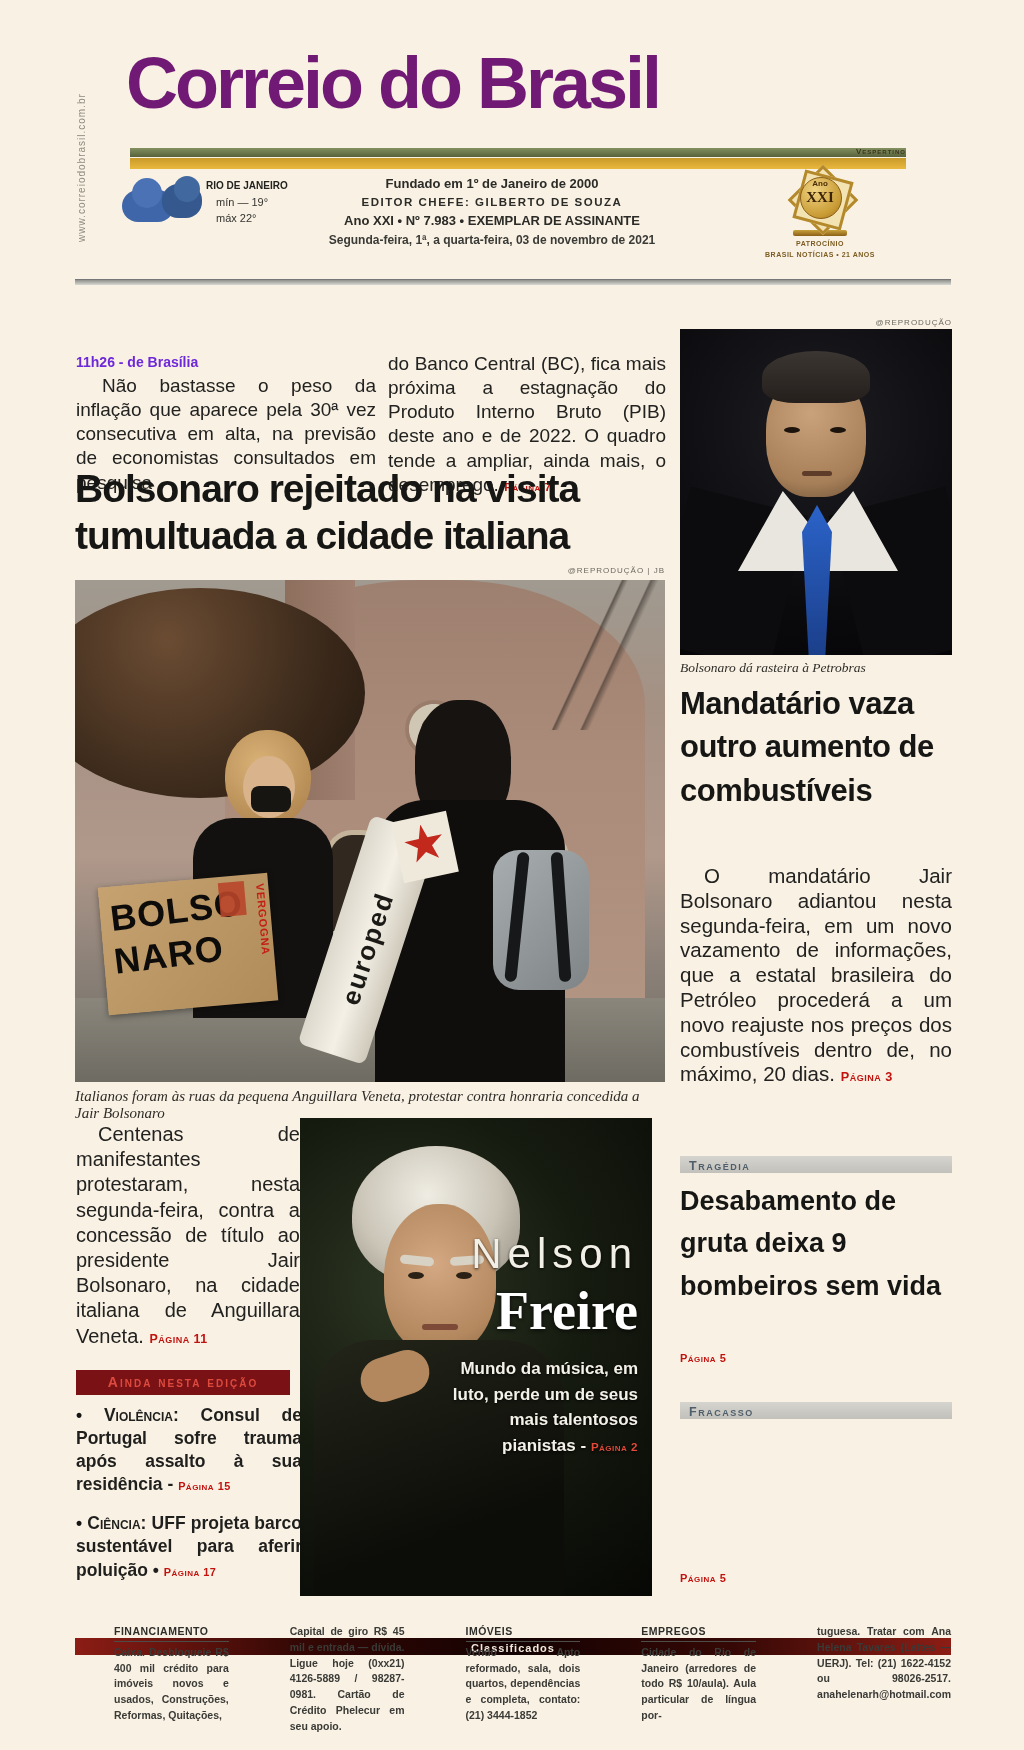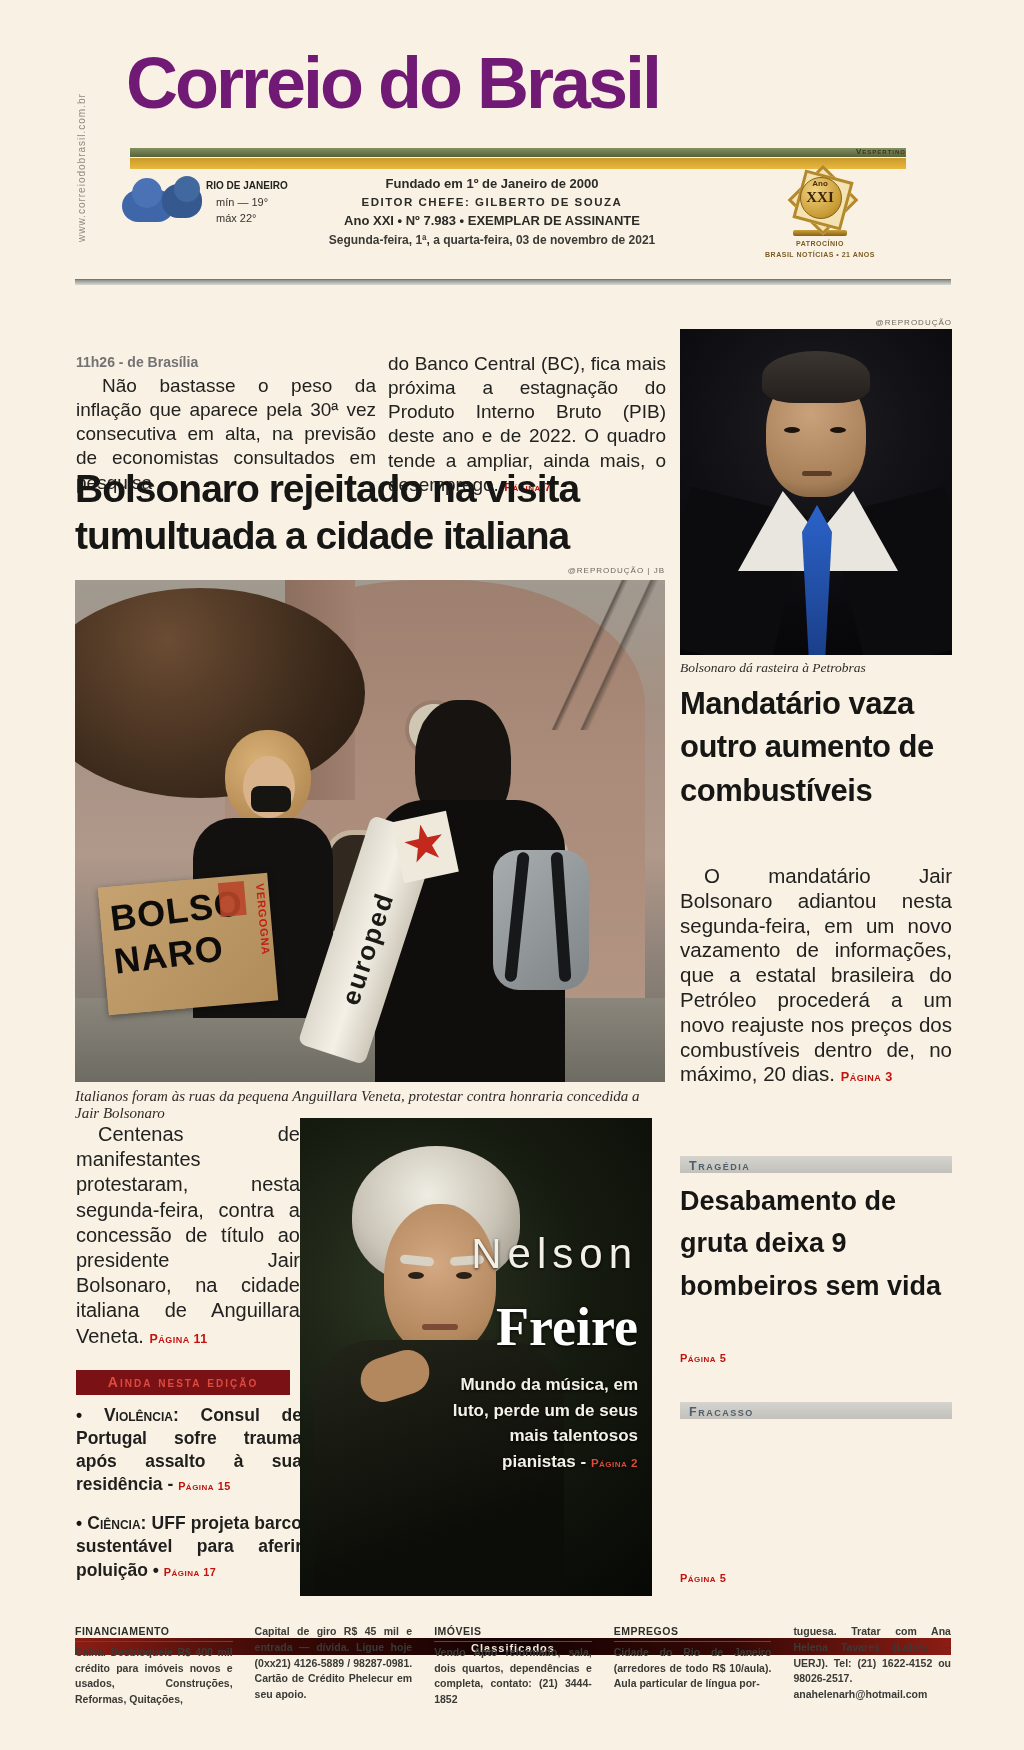--- a/index.html
+++ b/index.html
@@ -38,21 +38,21 @@
         background:radial-gradient(circle at 35% 30%,#f0d382,#c89a33 70%,#96691c);border:1px solid #8a5f18;}
   #badge-ano{position:absolute;left:0;top:14px;width:64px;text-align:center;font-size:8px;color:#4a2c08;font-weight:bold;}
   #badge-year{position:absolute;left:0;top:24px;width:64px;text-align:center;font-size:15px;font-weight:bold;
               font-family:"Liberation Serif",serif;color:#3c2306;}
   #badge-ribbon{width:54px;height:6px;margin:1px auto 3px;background:linear-gradient(180deg,#caa23a,#8a5f18);border-radius:2px;}
   .badge-cap{font-size:7px;color:#7c5c22;font-weight:bold;letter-spacing:0.5px;line-height:1.5;}
 
   
   #rule-top{left:75px;top:279px;width:876px;height:5px;background:linear-gradient(180deg,#8f8f8b,#d9d9d4);border-top:1px solid #777;}
   #h1{left:72px;top:288px;width:882px;font-size:58px;font-weight:bold;letter-spacing:-1.5px;color:#161614;white-space:nowrap;}
-  #lead-byline{left:76px;top:354px;font-size:14px;font-weight:bold;color:#737373;}
+  #lead-byline{left:76px;top:354px;font-size:14px;font-weight:bold;color:#6d28d9;}
   #lead-col1{left:76px;top:374px;width:300px;font-size:19px;line-height:1.27;text-align:justify;text-indent:26px;color:#222220;}
   #lead-col2{left:388px;top:352px;width:278px;font-size:19px;line-height:1.27;text-align:justify;color:#222220;}
 
   
   #h2{left:75px;top:466px;width:592px;font-size:39px;font-weight:bold;letter-spacing:-1px;line-height:1.2;color:#161614;}
   #protest-credit{left:385px;top:566px;width:280px;text-align:right;font-size:8px;color:#6b675e;letter-spacing:1px;}
 
   
   #protest-photo{left:75px;top:580px;width:590px;height:502px;overflow:hidden;
      background:linear-gradient(180deg,#a09a90 0%,#a59184 25%,#b0988a 55%,#8a8077 78%,#6f6c64 100%);}
@@ -119,21 +119,21 @@
   #f-brow1{left:100px;top:138px;transform:rotate(6deg);} #f-brow2{left:150px;top:138px;transform:rotate(-4deg);}
   .f-eye{position:absolute;width:16px;height:7px;border-radius:50%;background:#2b2015;}
   #f-eye1{left:108px;top:154px;} #f-eye2{left:156px;top:154px;}
   #f-mouth{position:absolute;left:122px;top:206px;width:36px;height:6px;border-radius:4px;background:#7c4a36;}
   #freire-body{position:absolute;left:14px;top:222px;width:250px;height:256px;border-radius:60px 60px 0 0;
      background:linear-gradient(160deg,#23251a,#0c0d08 70%);}
   #freire-hand{position:absolute;left:60px;top:236px;width:70px;height:44px;border-radius:22px;background:#b3885f;transform:rotate(-18deg);}
   #freire-overlay{position:absolute;right:14px;top:112px;width:190px;text-align:right;color:#f4f1e8;}
   #freire-first{font-size:42px;letter-spacing:6px;font-weight:normal;color:#f2efe6;text-shadow:0 1px 3px rgba(0,0,0,0.8);}
   #freire-last{font-size:54px;font-weight:bold;font-family:"Liberation Serif",serif;color:#ffffff;
-     text-shadow:0 1px 4px rgba(0,0,0,0.85);margin-top:18px;}
+     text-shadow:0 1px 4px rgba(0,0,0,0.85);margin-top:2px;}
   #freire-dek{margin-top:14px;font-size:17px;font-weight:bold;line-height:1.5;text-shadow:0 1px 3px rgba(0,0,0,0.9);}
   #freire-dek .pageref{color:#e04a38;font-size:0.68em;}
 
   
   #bolso-credit{left:680px;top:318px;width:272px;text-align:right;font-size:8px;color:#6b675e;letter-spacing:1px;}
   #bolso-photo{left:680px;top:329px;width:272px;height:326px;overflow:hidden;
      background:radial-gradient(circle at 50% 30%,#1d1d22 0%,#0a0a0d 70%,#050507 100%);}
   #bolso-face{position:absolute;left:86px;top:40px;width:100px;height:128px;border-radius:48% 48% 42% 42%;
      background:radial-gradient(circle at 45% 35%,#c9a27c,#a67f58 70%,#6e5238);}
   #bolso-hair{position:absolute;left:82px;top:22px;width:108px;height:52px;border-radius:50% 50% 30% 30%;
@@ -160,21 +160,21 @@
   #failure-headline{left:680px;top:1426px;width:274px;font-size:27px;font-weight:bold;line-height:1.57;color:#161614;}
   #failure-page{left:680px;top:1572px;}
   .solo-pageref{font-size:11px;font-weight:bold;font-variant:small-caps;color:#c1120e;letter-spacing:0.5px;}
 
   
   #class-bar{left:75px;top:1598px;width:876px;height:17px;text-align:center;
      background:linear-gradient(90deg,#8c1d15 0%,#35080５ 25%,#14020２ 50%,#35080５ 75%,#8c1d15 100%);
      background:linear-gradient(90deg,#8c1d15 0%,#350805 25%,#140202 50%,#350805 75%,#8c1d15 100%);margin-top:40px;}
   #class-bar span{font-size:11px;font-weight:bold;color:#f2e9dd;line-height:17px;letter-spacing:1px;}
   #classifieds{left:75px;top:1624px;width:876px;display:flex;gap:22px;}
-  .class-col{width:158px;font-size:10.5px;line-height:1.5;color:#3a3a36;text-align:justify;font-weight:bold;}
+  .class-col{width:158px;font-size:10.5px;line-height:1.5;color:#3a3a36;text-align:justify;font-weight:bold;margin-left:39px;}
   .class-header{display:block;font-size:10.5px;font-weight:bold;letter-spacing:0.5px;color:#2d2d2a;
      border-bottom:1px solid #4c4c48;margin-bottom:3px;padding-bottom:1px;}
 </style>
 </head>
 <body>
 
 <div id="page">
 
   <div class="abs" id="site-url">www.correiodobrasil.com.br</div>
   <div class="abs" id="masthead-title">Correio do Brasil</div>

